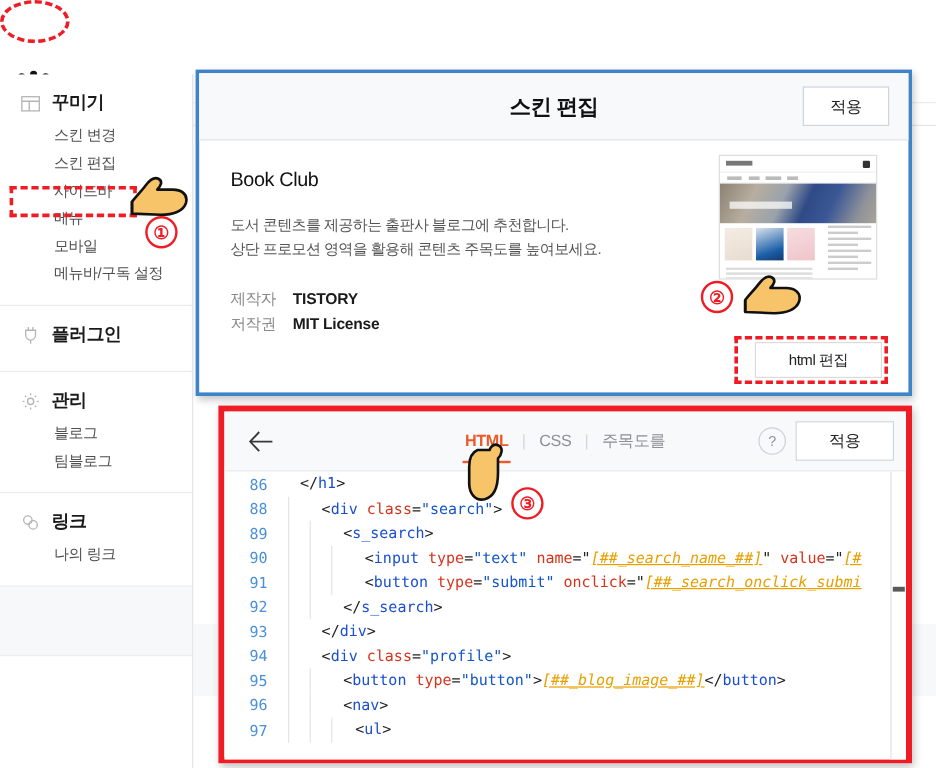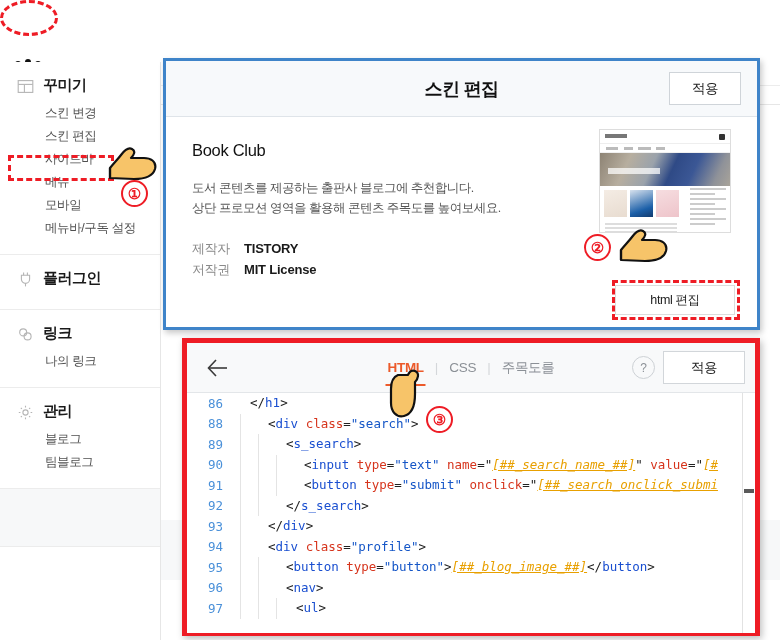--- a/index.html
+++ b/index.html
@@ -114,21 +114,21 @@
   .c2{background:linear-gradient(160deg,#d8e2ee,#1b5fa8 70%,#123a6d);}
   .c3{background:linear-gradient(160deg,#f6dde0,#eec4ca);}
   .th-side{ position:absolute; right:4px; top:58px; width:36px;}
   .th-side i{display:block;height:2px;background:#ccc;margin-bottom:3px;}
   .th-side i.w{width:70%}
   .th-foot{ padding:2px 5px;}
   .th-foot i{display:block;height:2px;background:#ddd;margin-bottom:2px;width:60%;}
 
   
   .htmlbtn{
-    position:absolute; right:22px; top:168px; width:120px; height:30px;
+    position:absolute; right:22px; top:168px; width:106px; height:30px;
     background:#fff; border:1px solid #dcdcdc;
     display:flex; align-items:center; justify-content:center;
     font-size:12.5px; color:#222; letter-spacing:-0.4px; cursor:pointer;
   }
   .dash-red{ position:absolute; border:3px dashed #ee1c25; }
   .dash-html{ right:17px; top:163px; width:128px; height:40px; }
 
   
   .codepanel{
     position:absolute; left:182px; top:338px; width:578px; height:298px;
@@ -273,41 +273,41 @@
         </svg>
       </span>
       <span class="gtext">플러그인</span>
     </div>
   </div>
 
   <div class="side-group">
     <div class="side-head">
       <span class="side-ico">
         <svg viewBox="0 0 17 17" width="17" height="17" fill="none" stroke="#b5b5b5" stroke-width="1.1">
+          <circle cx="8.5" cy="8.5" r="2.6"></circle>
+          <path d="M8.5 1.8v1.6M8.5 13.6v1.6M1.8 8.5h1.6M13.6 8.5h1.6M3.8 3.8l1.1 1.1M12.1 12.1l1.1 1.1M13.2 3.8l-1.1 1.1M4.9 12.1l-1.1 1.1"></path>
+        </svg>
+      </span>
+      <span class="gtext">관리</span>
+    </div>
+    <a class="side-sub" href="#">블로그</a>
+    <a class="side-sub" href="#">팀블로그</a>
+  </div>
+
+  <div class="side-group">
+    <div class="side-head">
+      <span class="side-ico">
+        <svg viewBox="0 0 17 17" width="17" height="17" fill="none" stroke="#b5b5b5" stroke-width="1.1">
           <circle cx="6.2" cy="6.4" r="3.5"></circle>
           <circle cx="10.6" cy="10.4" r="3.5"></circle>
         </svg>
       </span>
       <span class="gtext">링크</span>
     </div>
     <a class="side-sub" href="#">나의 링크</a>
-  </div>
-
-  <div class="side-group">
-    <div class="side-head">
-      <span class="side-ico">
-        <svg viewBox="0 0 17 17" width="17" height="17" fill="none" stroke="#b5b5b5" stroke-width="1.1">
-          <circle cx="8.5" cy="8.5" r="2.6"></circle>
-          <path d="M8.5 1.8v1.6M8.5 13.6v1.6M1.8 8.5h1.6M13.6 8.5h1.6M3.8 3.8l1.1 1.1M12.1 12.1l1.1 1.1M13.2 3.8l-1.1 1.1M4.9 12.1l-1.1 1.1"></path>
-        </svg>
-      </span>
-      <span class="gtext">관리</span>
-    </div>
-    <a class="side-sub" href="#">블로그</a>
-    <a class="side-sub" href="#">팀블로그</a>
   </div>
 
   <div class="side-blank"></div>
   <div class="side-blank2"></div>
 </aside>
 
 <section class="skinpanel">
   <div class="skin-header">
     <h1 class="skin-title">스킨 편집</h1>
     <button class="btn-apply">적용</button>

